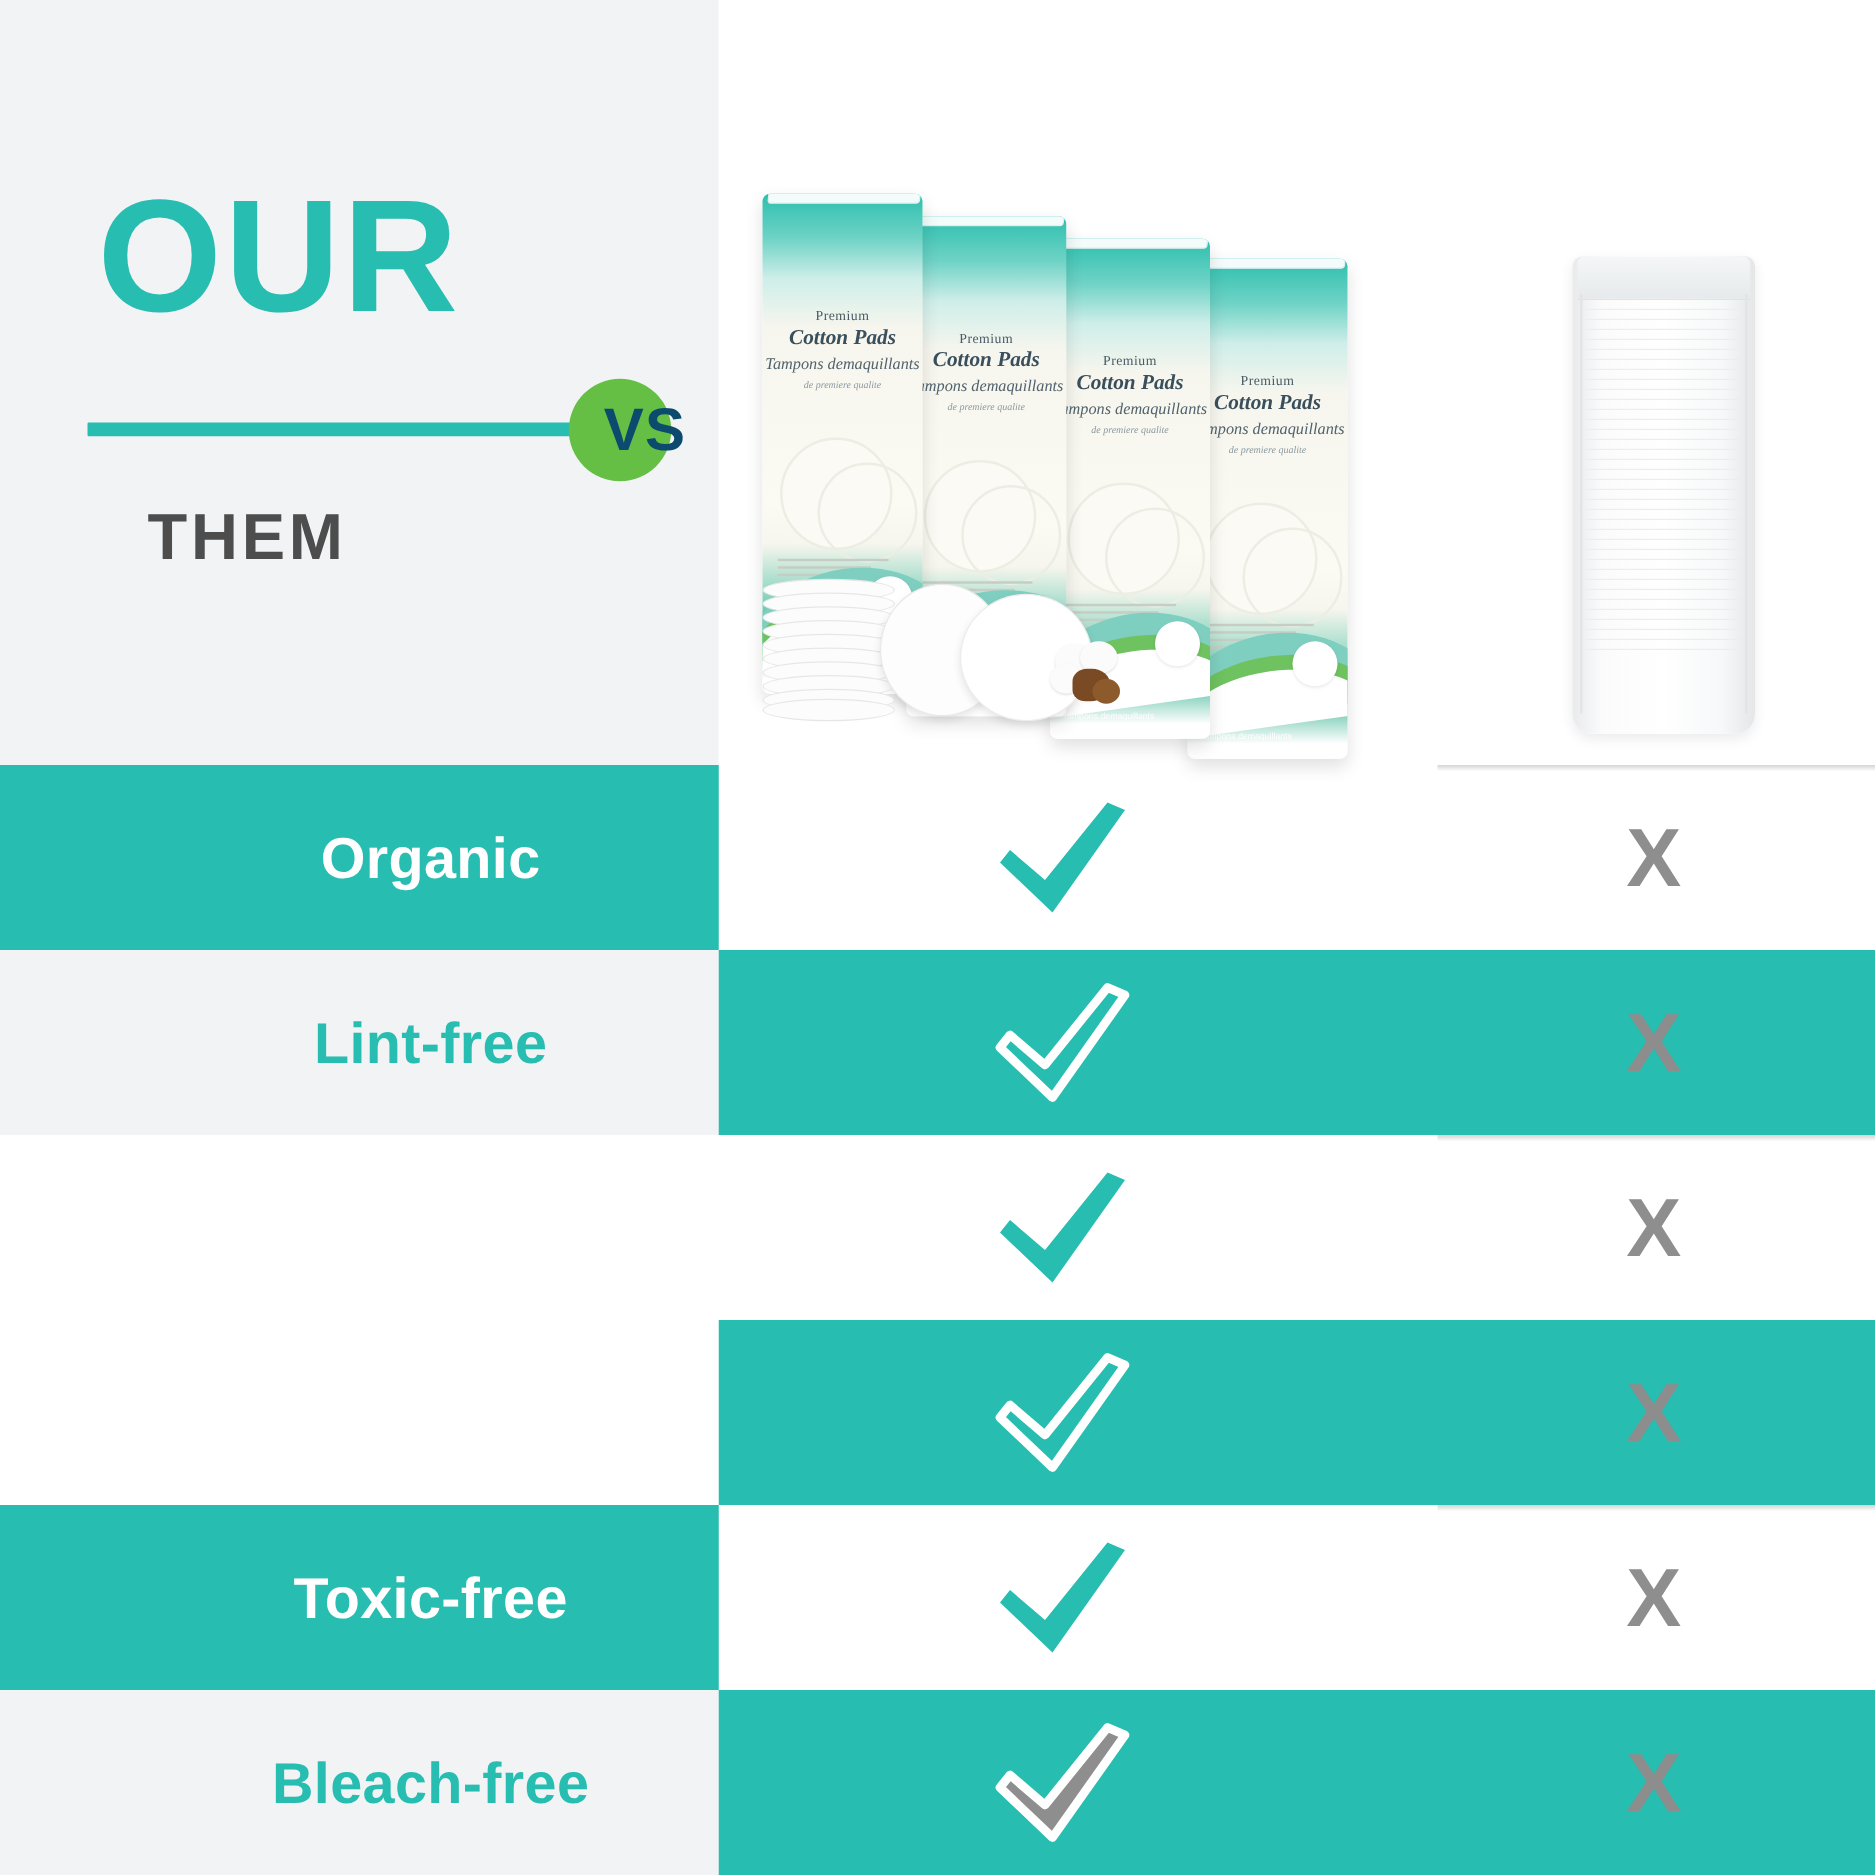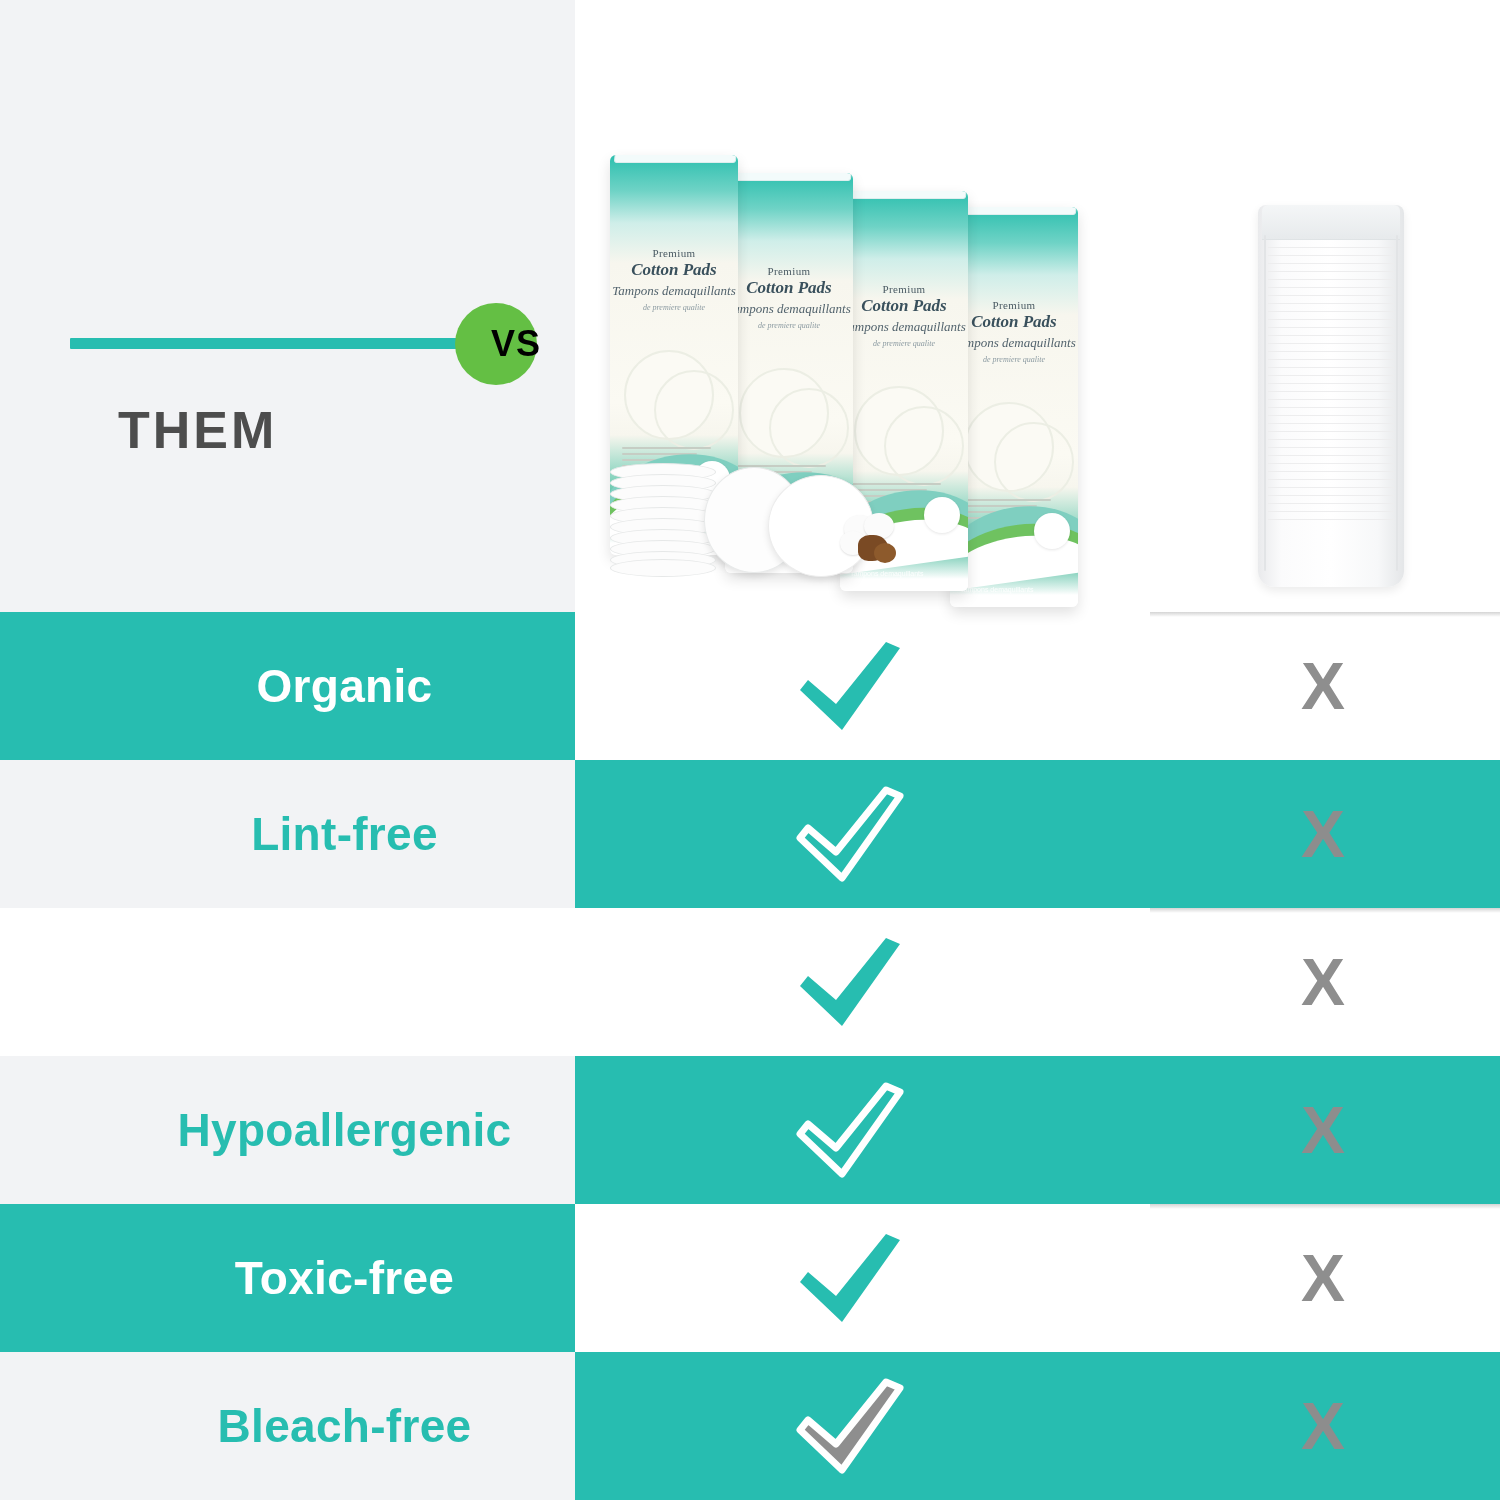--- a/index.html
+++ b/index.html
@@ -29,21 +29,21 @@
   .rule{
     position:absolute;left:70px;top:338px;width:400px;height:11px;
     background:#27bdb0;border-radius:1px;
   }
   .vs-badge{
     position:absolute;left:455px;top:303px;width:82px;height:82px;
     border-radius:50%;background:#64bf44;
     display:flex;align-items:center;justify-content:center;
   }
   .vs-badge span{
-    color:#000000;font-size:36px;font-weight:bold;letter-spacing:1px;margin-left:40px;
+    color:#0c4a6e;font-size:48px;font-weight:bold;letter-spacing:1px;margin-left:40px;
   }
   .them-word{
     position:absolute;left:118px;top:404px;
     font-size:52px;font-weight:bold;line-height:1;
     letter-spacing:3px;color:#4d4d4d;
   }
 
   
   .our-product{position:absolute;left:600px;top:95px;width:480px;height:505px;}
   .pack{
@@ -180,20 +180,21 @@
 </style>
 </head>
 <body>
 
 <div class="page">
 
   <div class="header">
     <div class="header-left"></div>
     <div class="header-right"></div>
 
+    <div class="our-word">OUR</div>
     <div class="rule"></div>
     <div class="vs-badge">
       <span>VS</span>
     </div>
     <div class="them-word">THEM</div>
 
     <div class="our-product">
 
       <div class="pack p-1">
         <div class="hang"></div>
@@ -405,21 +406,20 @@
         <div class="mark-ours">
           <svg viewBox="0 0 120 104">
               <path d="M10 56 L18 46 L46 70 L96 8 L110 14 L52 96 Z" fill="#27bdb0"></path>
             </svg>
         </div>
         <div class="mark-theirs">X</div>
       </div>
     </div>
 
     <div class="row light">
-      <div class="cell-label">Hypoallergenic</div>
       <div class="cell-body">
         <div class="mark-ours">
           <svg viewBox="0 0 120 104">
               <path d="M10 56 L18 46 L46 70 L96 8 L110 14 L52 96 Z" fill="none" stroke="#ffffff" stroke-width="7" stroke-linejoin="round"></path>
             </svg>
         </div>
         <div class="mark-theirs">X</div>
       </div>
     </div>
 

